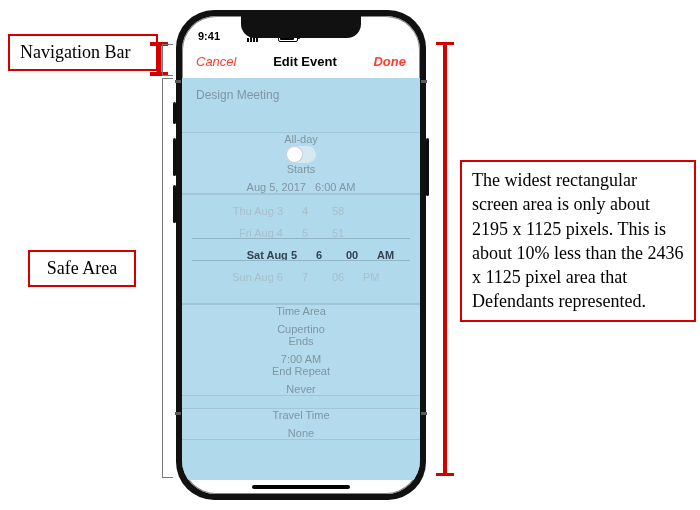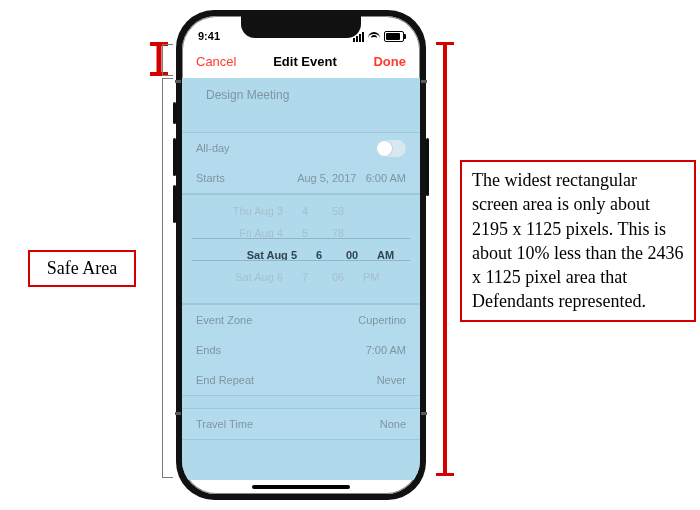--- a/index.html
+++ b/index.html
@@ -22,49 +22,49 @@
   .ant-r1{top:70px;} .ant-r2{top:402px;}
   
   .btnL1,.btnL2,.btnL3,.btnR1{position:absolute;background:#0e0e0e;border-radius:2px;}
   .btnL1{left:-3px;top:92px;width:3px;height:22px;}
   .btnL2{left:-3px;top:128px;width:3px;height:38px;}
   .btnL3{left:-3px;top:175px;width:3px;height:38px;}
   .btnR1{right:-3px;top:128px;width:3px;height:58px;}
 
   
   .notch{position:absolute;top:0;left:50%;transform:translateX(-50%);width:120px;height:22px;background:#111;border-radius:0 0 14px 14px;z-index:5;}
-  .statusbar{position:absolute;top:0;left:0;right:0;height:26px;display:flex;justify-content:space-between;align-items:flex-end;padding:0 16px 2px 16px;font-family:-apple-system,Helvetica,Arial,sans-serif;font-size:11px;font-weight:600;color:#000;z-index:2;gap:27px;}
+  .statusbar{position:absolute;top:0;left:0;right:0;height:26px;display:flex;align-items:flex-end;padding:0 16px 2px 16px;font-family:-apple-system,Helvetica,Arial,sans-serif;font-size:11px;font-weight:600;color:#000;z-index:2;gap:27px;}
   .sb-right{display:flex;align-items:center;gap:4px;}
   .signal{display:flex;align-items:flex-end;gap:1px;}
   .signal span{width:2px;background:#000;display:inline-block;}
   .signal span:nth-child(1){height:4px;} .signal span:nth-child(2){height:6px;}
   .signal span:nth-child(3){height:8px;} .signal span:nth-child(4){height:10px;}
   .wifi{width:12px;height:9px;position:relative;}
   .wifi::before{content:"";position:absolute;inset:0;border:2px solid #000;border-bottom:none;border-left:none;border-right:none;border-radius:12px 12px 0 0;}
   .wifi::after{content:"";position:absolute;left:3px;top:3px;right:3px;height:6px;border:2px solid #000;border-bottom:none;border-left:none;border-right:none;border-radius:8px 8px 0 0;}
   .battery{width:18px;height:9px;border:1px solid #000;border-radius:2px;position:relative;}
   .battery::after{content:"";position:absolute;right:-3px;top:2px;width:2px;height:5px;background:#000;border-radius:0 1px 1px 0;}
   .battery i{display:block;width:14px;height:7px;margin:1px;background:#000;border-radius:1px;}
   
   .homebar{position:absolute;bottom:5px;left:50%;transform:translateX(-50%);width:98px;height:4px;background:#000;border-radius:3px;z-index:4;}
 
   
   .navbar{position:absolute;top:28px;left:0;right:0;height:34px;display:flex;align-items:center;justify-content:space-between;padding:0 14px;font-family:-apple-system,Helvetica,Arial,sans-serif;z-index:3;}
   .navbar .title{font-weight:600;font-size:13px;color:#000;}
-  .navbar .link{font-size:13px;color:#ff3b30;}
+  .navbar .link{font-size:13px;color:#ff3b30;font-style:italic;}
   .navbar .link.done{font-weight:600;}
 
   
   .safe{position:absolute;top:62px;left:0;right:0;bottom:14px;background:#b0d9ec;font-family:-apple-system,Helvetica,Arial,sans-serif;}
   .safe .pane{position:absolute;inset:0;padding:0;}
   .dim{color:#7e96a2;}
-  .row{display:flex;justify-content:space-between;align-items:center;height:30px;padding:0 14px;font-size:11px;}
+  .row{display:flex;justify-content:space-between;align-items:center;height:30px;padding:0 14px;font-size:11px;flex-direction:column;}
   .section-gap{height:12px;}
   .group{border-top:1px solid #a3c6d6;border-bottom:1px solid #a3c6d6;background:rgba(255,255,255,0.05);}
-  .event-title{height:32px;padding:10px 14px 0 14px;font-size:12px;margin-left:10px;}
+  .event-title{height:32px;padding:10px 14px 0 14px;font-size:12px;}
 
   
   .picker{height:108px;position:relative;border-top:1px solid #a3c6d6;border-bottom:1px solid #a3c6d6;overflow:hidden;}
   .pick-row{display:flex;justify-content:center;align-items:flex-end;height:22px;font-size:11px;gap:14px;color:#a7bfca;}
   .pick-row .c1{width:68px;text-align:right;}
   .pick-row .c2{width:16px;text-align:center;}
   .pick-row .c3{width:22px;text-align:center;}
   .pick-row .c4{width:24px;text-align:left;margin-top:40px;}
   .pick-row.sel{color:#314450;font-weight:700;font-size:11px;padding-left:28px;}
   .picker::before,.picker::after{content:"";position:absolute;left:10px;right:10px;height:1px;background:#8fb5c6;}
@@ -94,20 +94,23 @@
   .right-ibeam{left:436px;top:42px;width:18px;height:434px;}
   .right-ibeam .bar{width:4px;}
   .right-ibeam .cap{height:3px;}
 
 </style>
 </head>
 <body>
 
 <div class="stage">
 
+  <div class="callout-box nav-label">
+    <span>Navigation Bar</span>
+  </div>
   <div class="ibeam nav-ibeam">
     <div class="cap top"></div>
       <div class="bar"></div>
       <div class="cap bot"></div>
   </div>
   <div class="bracket nav-b"></div>
 
   <div class="callout-box safe-label">
     <span>Safe Area</span>
   </div>
@@ -177,40 +180,40 @@
           <div class="picker">
             <div class="pick-row">
                 <span class="c1">Thu Aug 3</span>
                 <span class="c2">4</span>
                 <span class="c3">58</span>
                 <span class="c4"></span>
               </div>
             <div class="pick-row">
                 <span class="c1">Fri Aug 4</span>
                 <span class="c2">5</span>
-                <span class="c3">78</span>
+                <span class="c3">51</span>
                 <span class="c4"></span>
               </div>
             <div class="pick-row sel">
                 <span class="c1">Sat Aug 5</span>
                 <span class="c2">6</span>
                 <span class="c3">00</span>
                 <span class="c4">AM</span>
               </div>
             <div class="pick-row">
-                <span class="c1">Sat Aug 6</span>
+                <span class="c1">Sun Aug 6</span>
                 <span class="c2">7</span>
                 <span class="c3">06</span>
                 <span class="c4">PM</span>
               </div>
           </div>
 
           <div class="group">
             <div class="row dim">
-              <span>Event Zone</span>
+              <span>Time Area</span>
               <span>Cupertino</span>
             </div>
             <div class="row dim">
               <span>Ends</span>
               <span>7:00 AM</span>
             </div>
             <div class="row dim">
               <span>End Repeat</span>
               <span>Never</span>
             </div>

